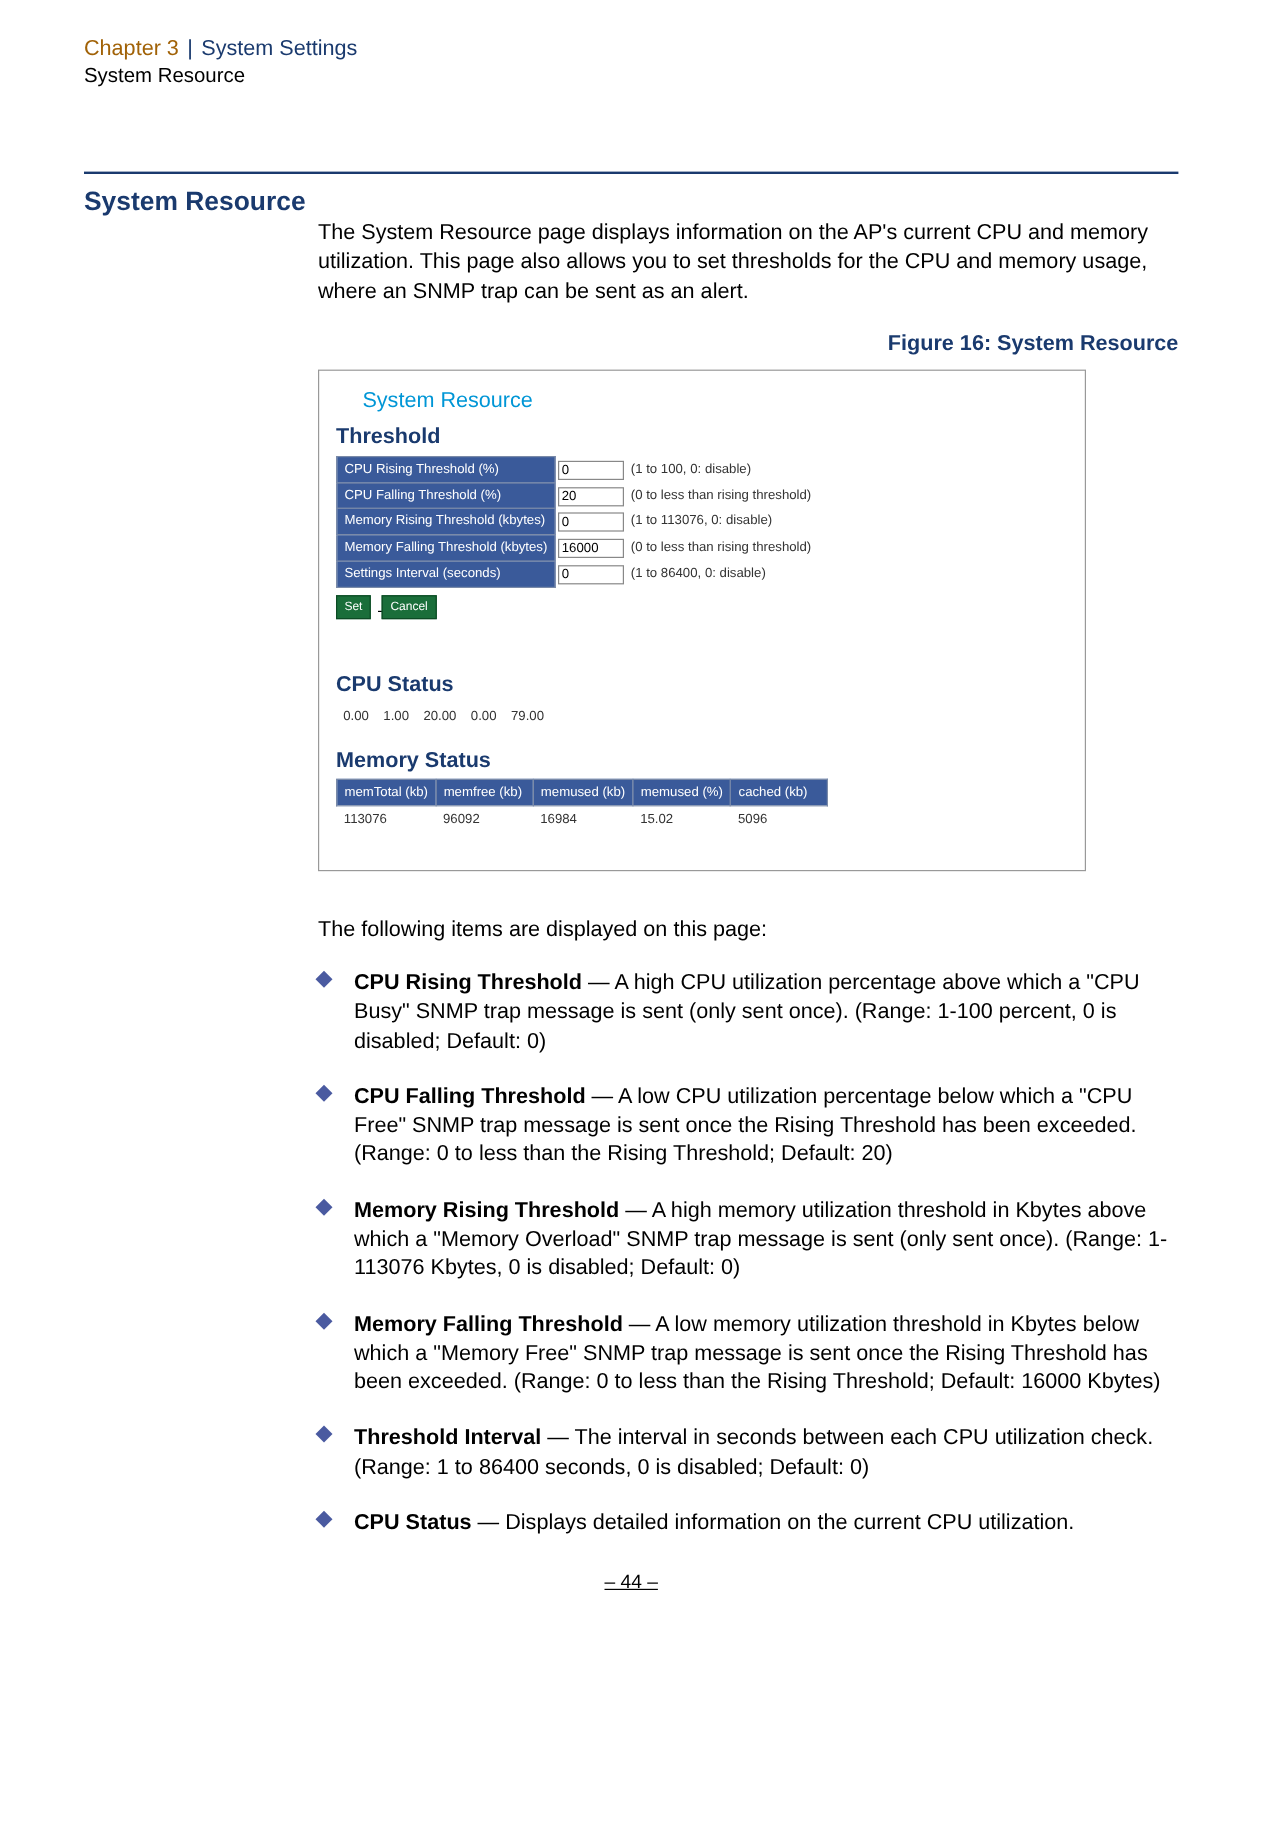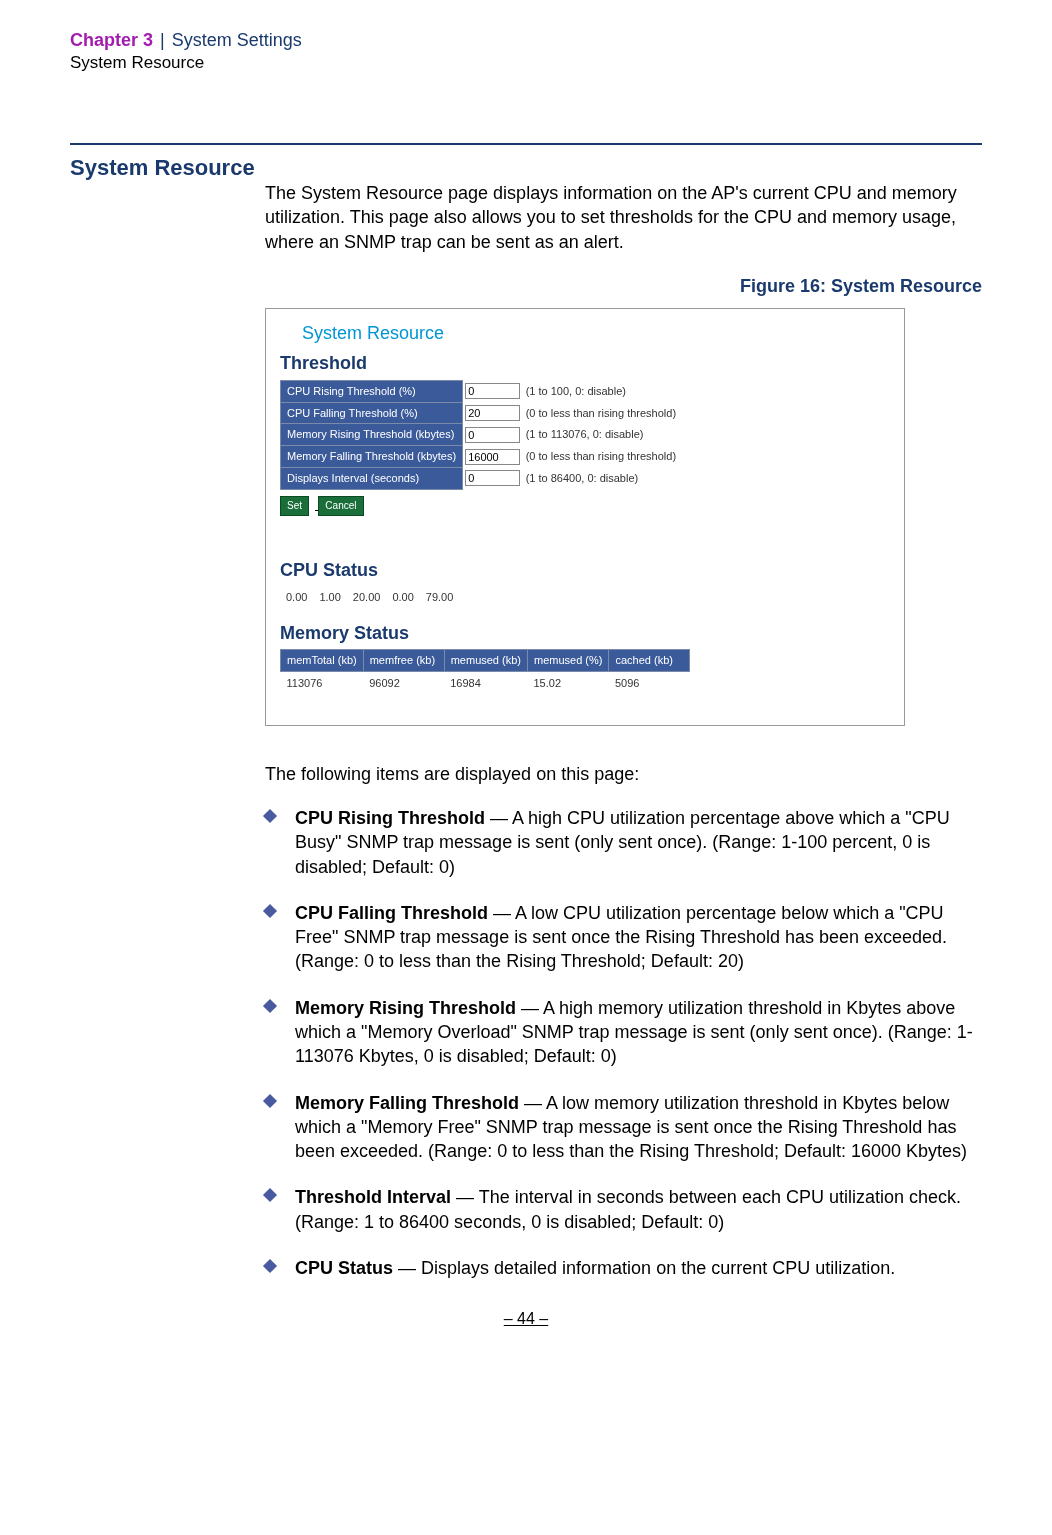--- a/index.html
+++ b/index.html
@@ -9,21 +9,21 @@
     background: #fff;
     color: #000;
     width: 1052px;
   }
   .page {
     padding: 30px 70px 20px 70px;
     box-sizing: border-box;
     width: 1052px;
   }
   .header-line1 { font-size: 18px; }
-  .header-line1 .chap { font-weight: 700; color: #a21caf; }
+  .header-line1 .chap { font-weight: 400; color: #a16207; }
   .header-line1 .sep { color: #1a3a6e; padding: 0 2px; }
   .header-line1 .title { color: #1a3a6e; font-weight: 400; }
   .header-line2 { font-size: 17px; color: #000; margin-top: 2px; }
   .rule { border: none; border-top: 2px solid #1a3a6e; margin-top: 70px; margin-bottom: 10px; }
   .section-row { display: flex; }
   .section-heading { font-size: 22px; font-weight: 700; color: #1a3a6e; width: 195px; flex-shrink: 0; }
   .body-col { margin-left: 195px; font-size: 18px; line-height: 1.35; }
   .body-col p { margin: 0 0 20px 0; }
   .figcap { font-weight: 700; color: #1a3a6e; font-size: 18px; margin-bottom: 10px; text-align: right; }
   .screenshot {
@@ -113,21 +113,21 @@
           <td class="lbl">Memory Rising Threshold (kbytes)</td>
           <td class="inp"><input value="0" style=""></td>
           <td class="hint">(1 to 113076, 0: disable)</td>
         </tr>
         <tr>
           <td class="lbl">Memory Falling Threshold (kbytes)</td>
           <td class="inp"><input value="16000" style=""></td>
           <td class="hint">(0 to less than rising threshold)</td>
         </tr>
         <tr>
-          <td class="lbl">Displays Interval (seconds)</td>
+          <td class="lbl">Settings Interval (seconds)</td>
           <td class="inp"><input value="0" style=""></td>
           <td class="hint">(1 to 86400, 0: disable)</td>
         </tr>
       </tbody>
         </table>
       <div class="btn-row">
         <span class="btn">Set</span>
         <span class="btn">Cancel</span>
       </div>
 

